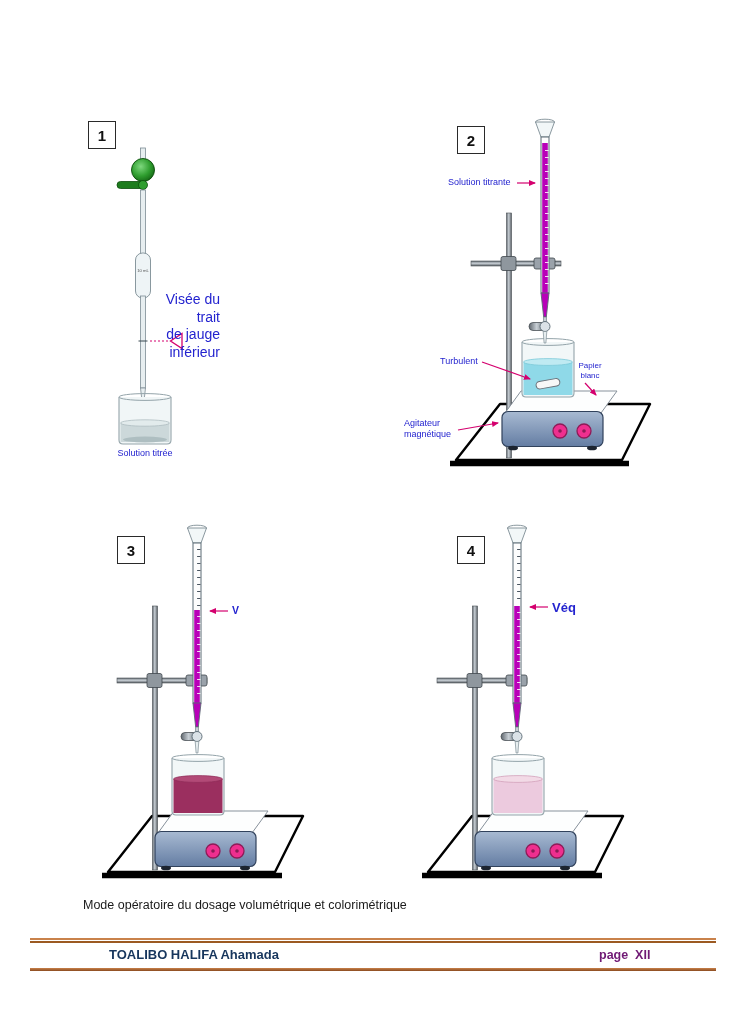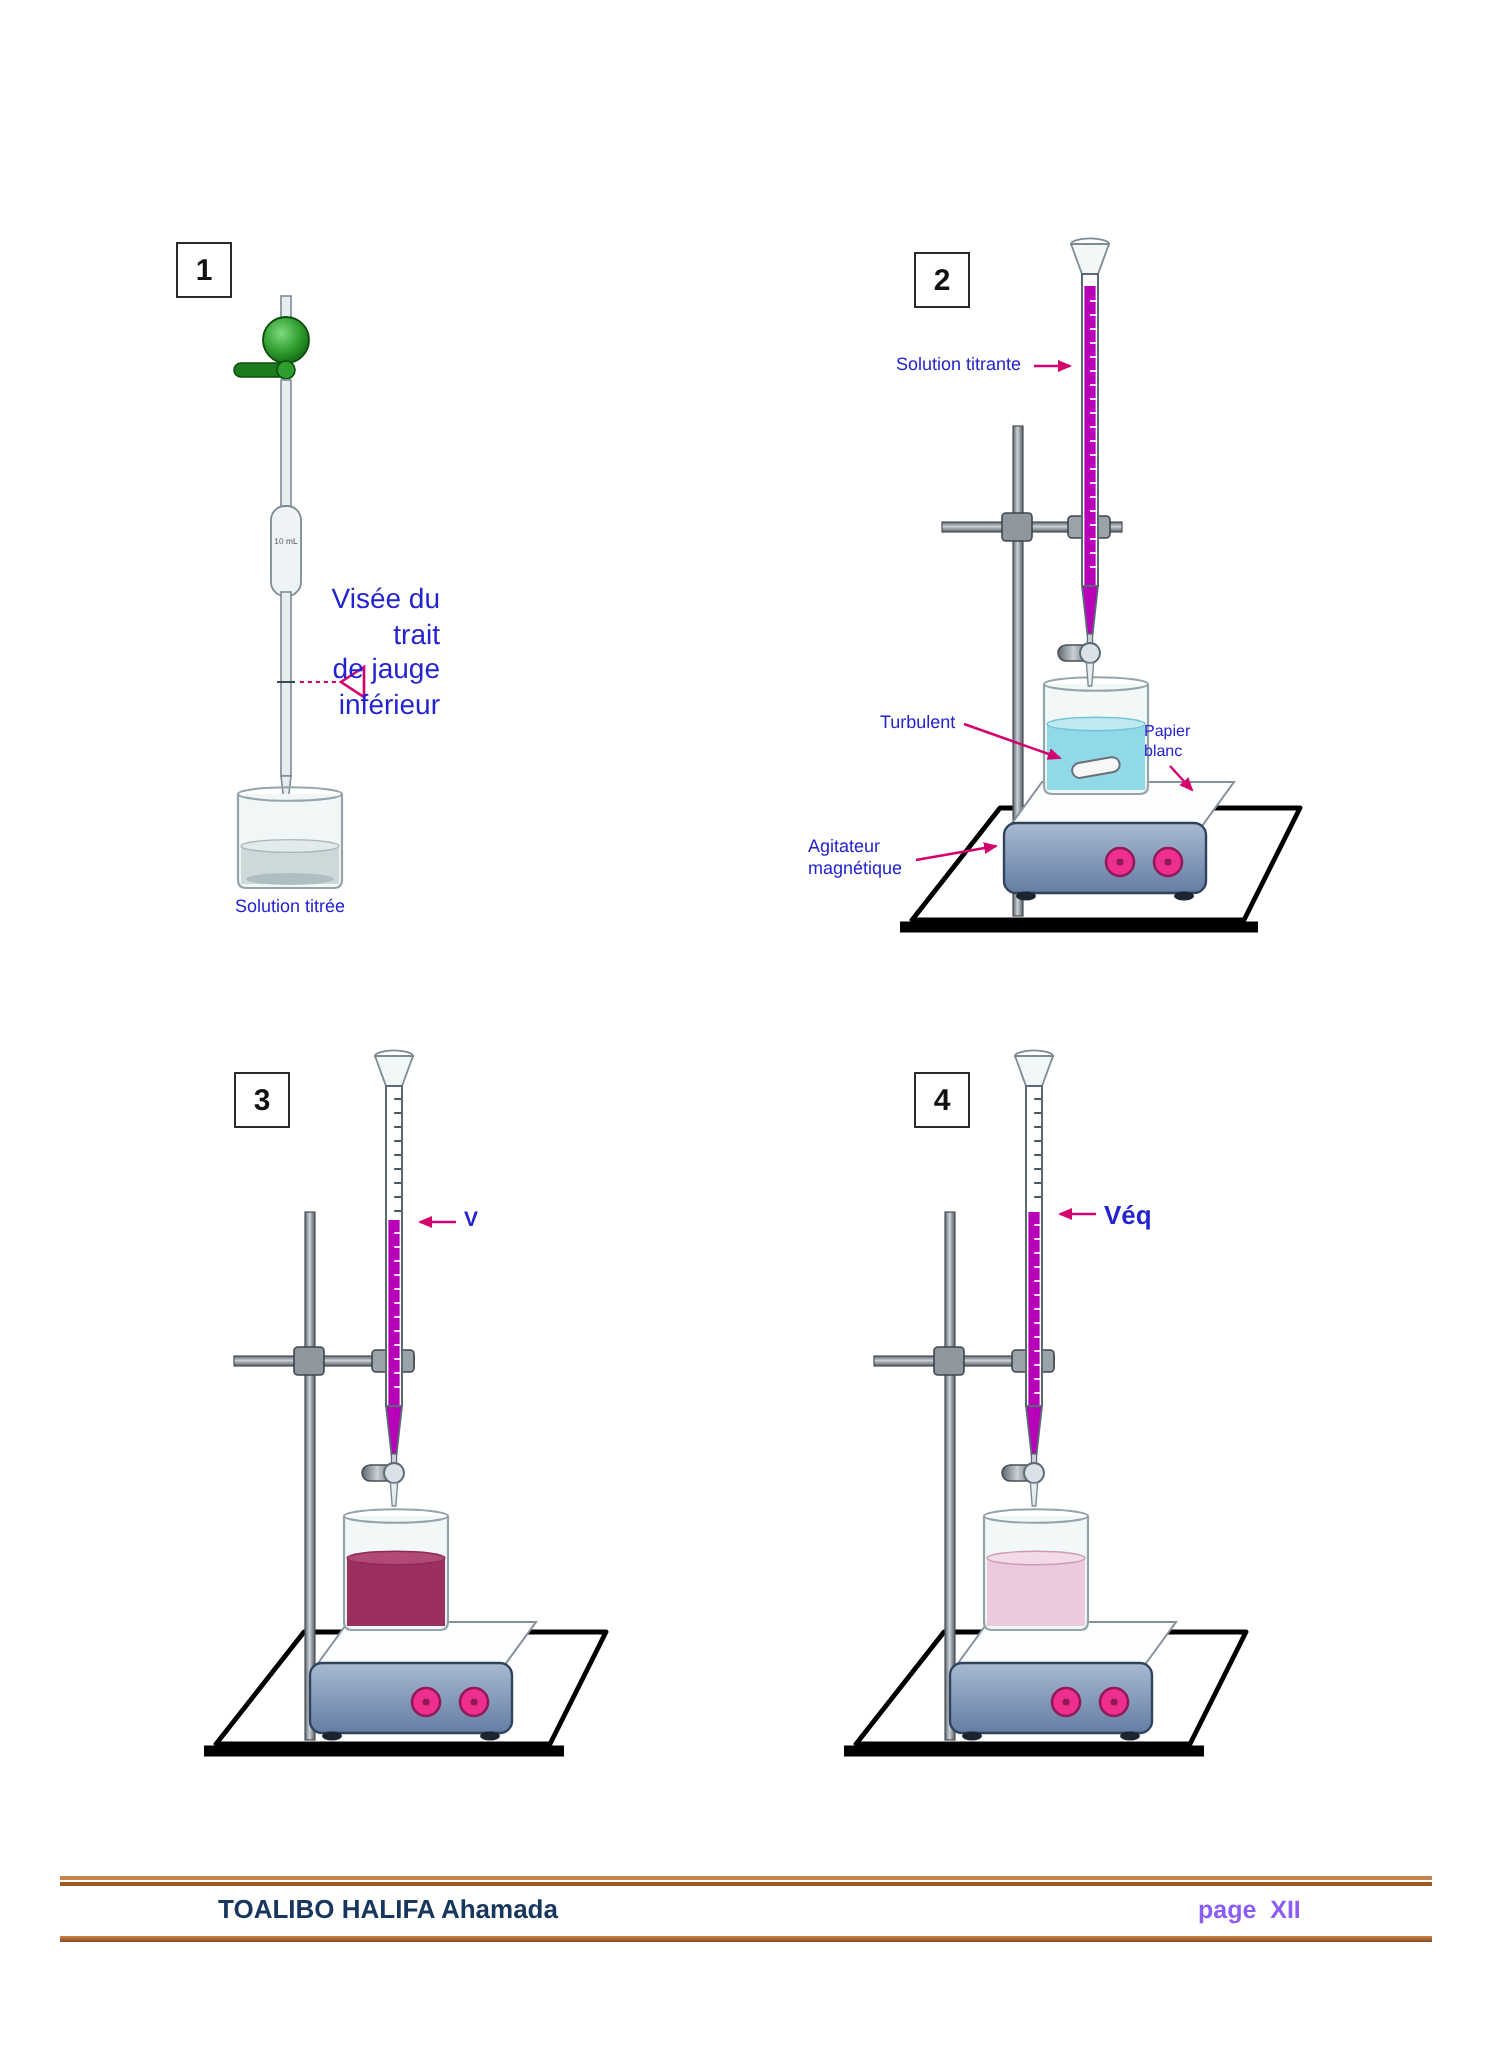--- a/index.html
+++ b/index.html
@@ -13,21 +13,21 @@
   .lbl{
     position:absolute;color:#2323cf;line-height:1.25;white-space:pre-line;
     font-family:"Liberation Sans",sans-serif;
   }
   .caption{position:absolute;left:83px;top:898px;font-size:12.5px;color:#1a1a1a;}
   .rule{position:absolute;left:30px;width:686px;}
   .rule-a{top:938px;height:1.5px;background:#c9824b;}
   .rule-b{top:941px;height:2px;background:#9c5a22;}
   .rule-c{top:968px;height:2.5px;background:linear-gradient(#c9824b,#8a4a1f);}
   .footer-author{position:absolute;left:95px;top:947px;font-size:13px;font-weight:bold;color:#17365d;margin-left:14px;}
-  .footer-page{position:absolute;left:599px;top:948px;font-size:12.5px;font-weight:bold;color:#8b5cf6;white-space:pre;}
+  .footer-page{position:absolute;left:599px;top:948px;font-size:12.5px;font-weight:bold;color:#701a75;white-space:pre;}
 </style>
 </head>
 <body>
 
 <div class="page">
 
 <svg width="745" height="1028" viewBox="0 0 745 1028">
   <defs>
     <radialGradient id="gGreen" cx="40%" cy="35%" r="75%">
       <stop offset="0%" stop-color="#7ed87e"></stop>
@@ -205,27 +205,28 @@
 <div class="numbox" style="left:457px;top:126px">2</div>
 <div class="numbox" style="left:117px;top:536px">3</div>
 <div class="numbox" style="left:457px;top:536px">4</div>
 
 <div class="lbl" style="left:148px;top:291px;width:72px;text-align:right;font-size:14px">Visée du trait
 de jauge
 inférieur</div>
 <div class="lbl" style="left:106px;top:448px;width:78px;text-align:center;font-size:9px">Solution titrée</div>
 <div class="lbl" style="left:448px;top:177px;font-size:9px">Solution titrante</div>
 <div class="lbl" style="left:440px;top:356px;font-size:9px">Turbulent</div>
-<div class="lbl" style="left:572px;top:361px;width:36px;font-size:8px">Papier
+<div class="lbl" style="left:572px;top:361px;width:36px;text-align:center;font-size:8px">Papier
 blanc</div>
 <div class="lbl" style="left:404px;top:418px;width:54px;text-align:left;font-size:9px">Agitateur
 magnétique</div>
 <div class="lbl" style="left:232px;top:604px;font-size:10.5px;font-weight:bold">V</div>
 <div class="lbl" style="left:552px;top:600px;font-size:13px;font-weight:bold">Véq</div>
 
+<div class="caption">Mode opératoire du dosage volumétrique et colorimétrique</div>
 
 <div class="rule rule-a"></div>
 <div class="rule rule-b"></div>
 <div class="footer-author">TOALIBO HALIFA Ahamada</div>
 <div class="footer-page">page  XII</div>
 <div class="rule rule-c"></div>
 
 </div>
 
 </body></html>

